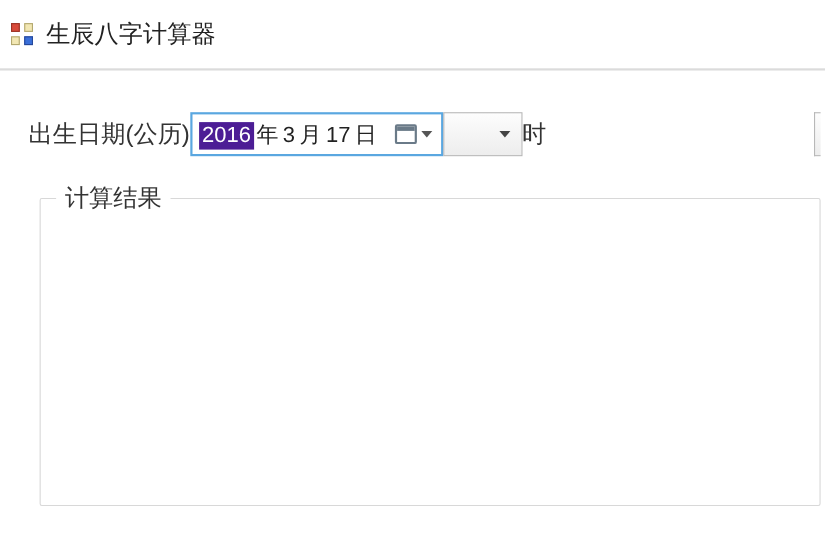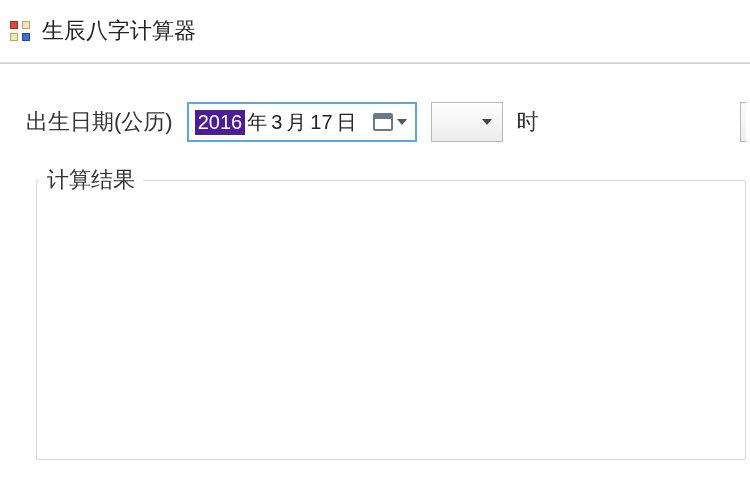--- a/index.html
+++ b/index.html
@@ -39,21 +39,20 @@
     font-size: 22px;
     color: #222;
   }
   .client-area {
     border-top: 1px solid #d0d0d0;
     padding: 38px 4px 0 26px;
   }
   .form-row {
     display: flex;
     align-items: center;
-    gap: 14px;
     margin-bottom: 38px;
   }
   .field-label {
     font-size: 22px;
     color: #333;
     white-space: nowrap;
   }
   .date-picker {
     display: flex;
     align-items: center;
@@ -133,21 +132,21 @@
     border: 1px solid #d8d8d8;
     border-radius: 2px;
     min-height: 280px;
     margin-left: 10px;
     margin-right: 0;
     padding-top: 14px;
   }
   .group-legend {
     position: absolute;
     top: -16px;
-    left: 2px;
+    left: 14px;
     background: #ffffff;
     padding: 0 8px;
     font-size: 22px;
     color: #333;
   }
 </style>
 </head>
 <body>
 
 <div class="titlebar">

